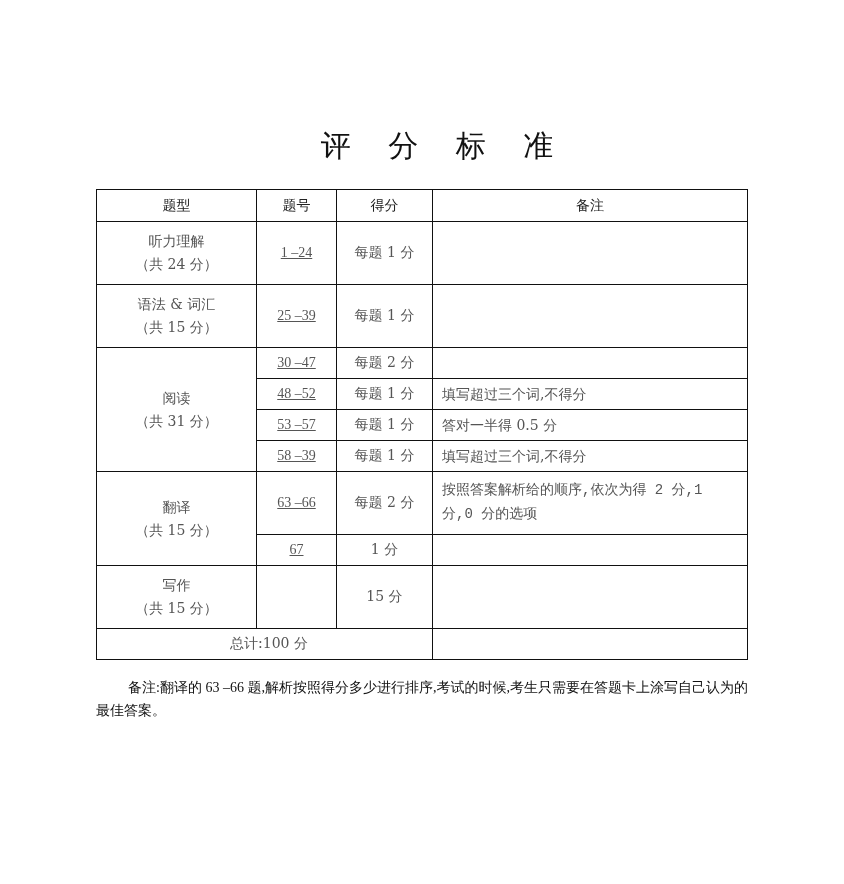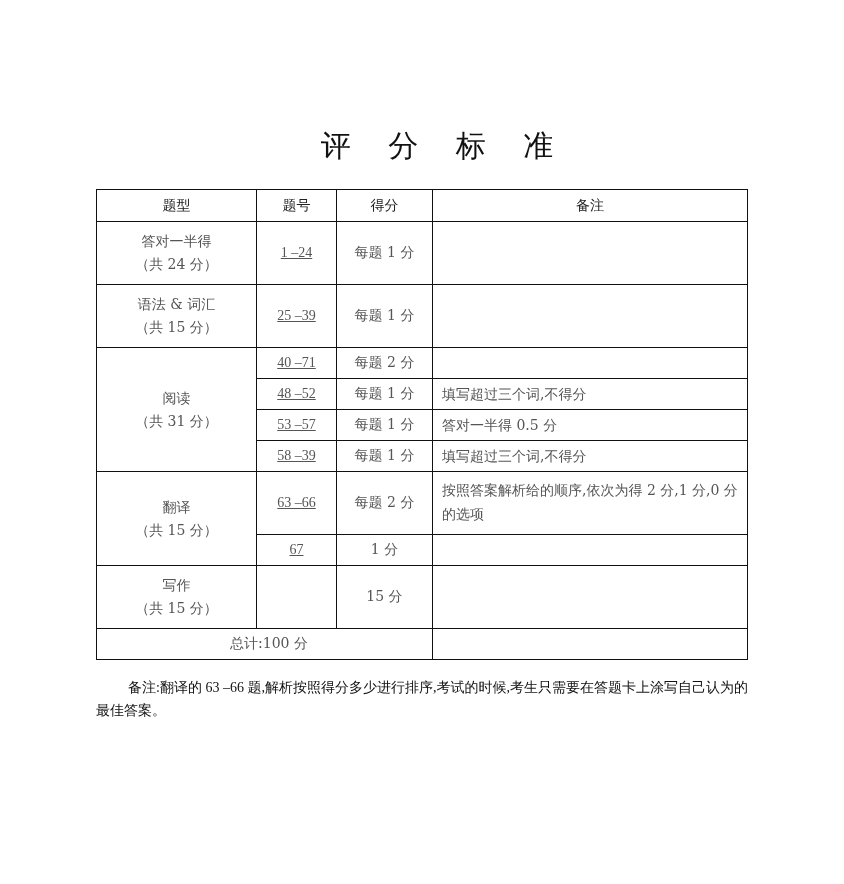--- a/index.html
+++ b/index.html
@@ -38,21 +38,21 @@
   <tbody>
       <tr>
     <th>题型</th>
     <th>题号</th>
     <th>得分</th>
     <th>备注</th>
   </tr>
 
   <tr class="h64">
     <td class="type-cell">
-      <div>答对一半得</div>
+      <div>听力理解</div>
       <div>（共 24 分）</div>
     </td>
     <td class="num">1 –24</td>
     <td>每题 1 分</td>
     <td class="note"></td>
   </tr>
 
   <tr class="h64">
     <td class="type-cell">
       <div>语法 &amp; 词汇</div>
@@ -61,21 +61,21 @@
     <td class="num">25 –39</td>
     <td>每题 1 分</td>
     <td class="note"></td>
   </tr>
 
   <tr class="h32">
     <td rowspan="4" class="type-cell">
       <div>阅读</div>
       <div>（共 31 分）</div>
     </td>
-    <td class="num">40 –71</td>
+    <td class="num">30 –47</td>
     <td>每题 2 分</td>
     <td class="note"></td>
   </tr>
   <tr class="h32">
     <td class="num">48 –52</td>
     <td>每题 1 分</td>
     <td class="note">填写超过三个词,不得分</td>
   </tr>
   <tr class="h32">
     <td class="num">53 –57</td>
@@ -88,21 +88,21 @@
     <td class="note">填写超过三个词,不得分</td>
   </tr>
 
   <tr class="h64">
     <td rowspan="2" class="type-cell">
       <div>翻译</div>
       <div>（共 15 分）</div>
     </td>
     <td class="num">63 –66</td>
     <td>每题 2 分</td>
-    <td class="note" style="vertical-align:top;padding-top:6px;">按照答案解析给的顺序,依次为得 2 分,1 分,0 分的选项</td>
+    <td class="note" style="vertical-align:top;padding-top:6px;font-family:Liberation Mono, monospace;">按照答案解析给的顺序,依次为得 2 分,1 分,0 分的选项</td>
   </tr>
   <tr class="h32">
     <td class="num">67</td>
     <td>1 分</td>
     <td class="note"></td>
   </tr>
 
   <tr class="h64">
     <td class="type-cell">
       <div>写作</div>

